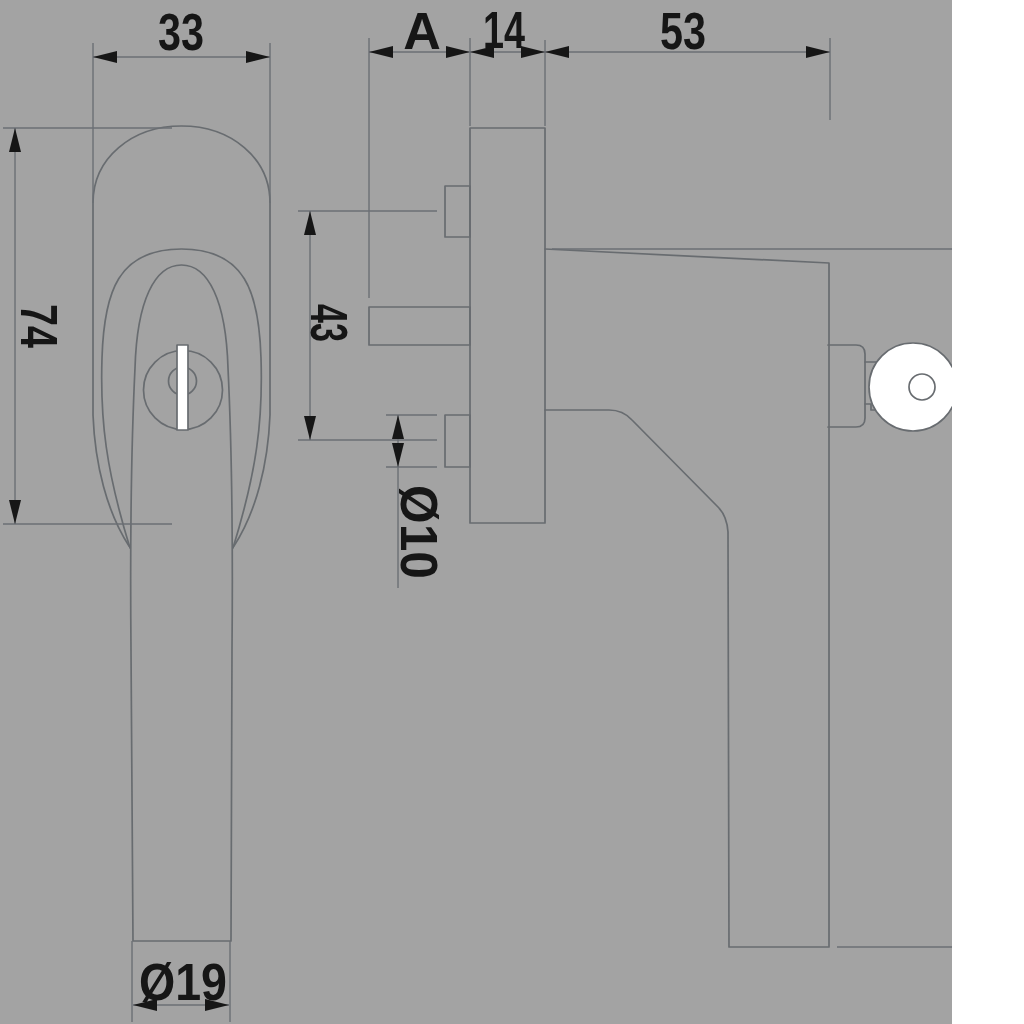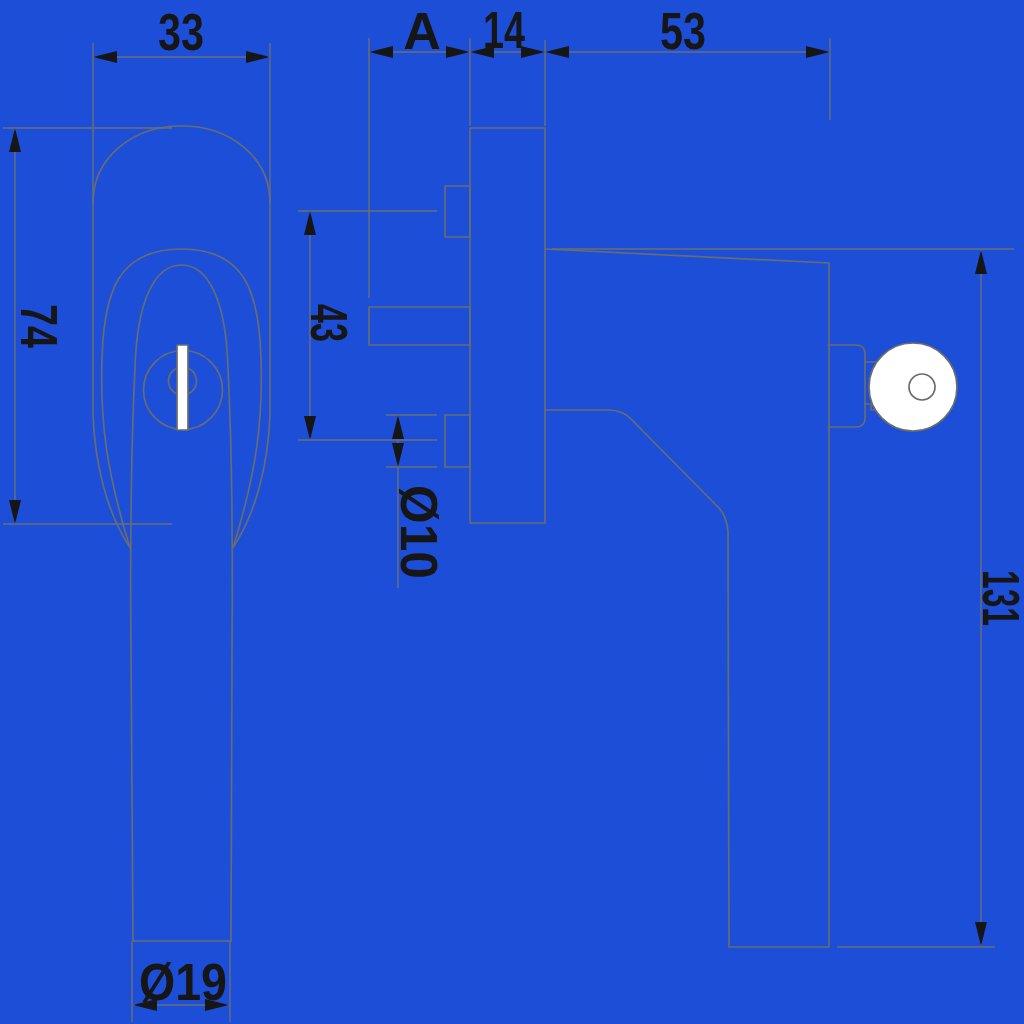--- a/index.html
+++ b/index.html
@@ -1,16 +1,16 @@
 <!DOCTYPE html>
 <html><head>
 <meta charset="utf-8">
 <style>
   html,body{margin:0;padding:0;background:#ffffff;}
-  .stage{width:1024px;height:1024px;position:relative;background:#1d4ed8;overflow:hidden;}
+  .stage{width:952px;height:1024px;position:relative;background:#a3a3a3;overflow:hidden;}
   svg{display:block;}
   .geo{fill:none;stroke:#686c70;stroke-width:1.7;stroke-linejoin:round;stroke-linecap:round;}
   .geow{fill:#ffffff;stroke:#686c70;stroke-width:1.7;stroke-linejoin:round;}
   .dl{fill:none;stroke:#6b6f74;stroke-width:1.4;stroke-linecap:butt;}
   .dimtext{font-family:"Liberation Sans","DejaVu Sans",sans-serif;font-weight:bold;font-size:52px;fill:#161616;}
 </style>
 </head>
 <body>
 
 <div class="stage">

